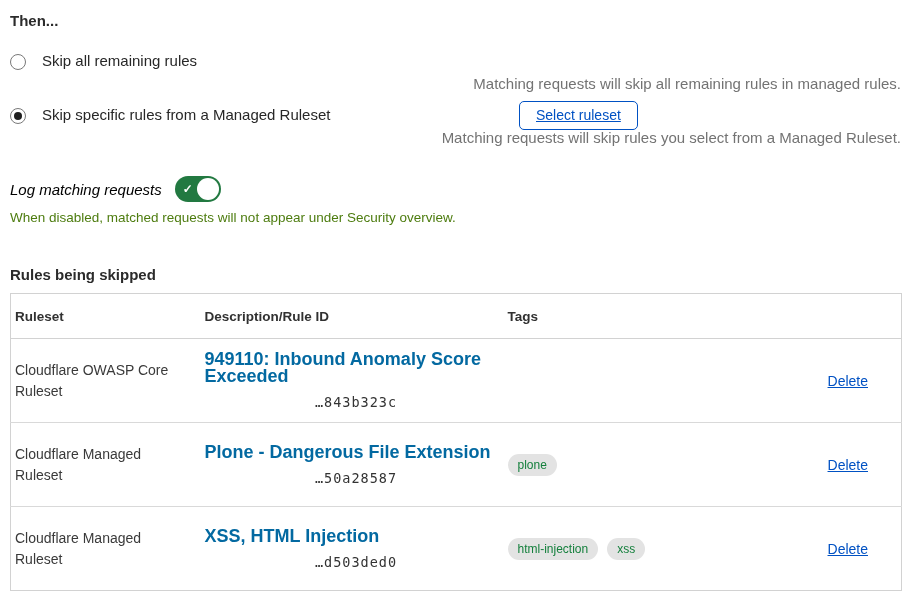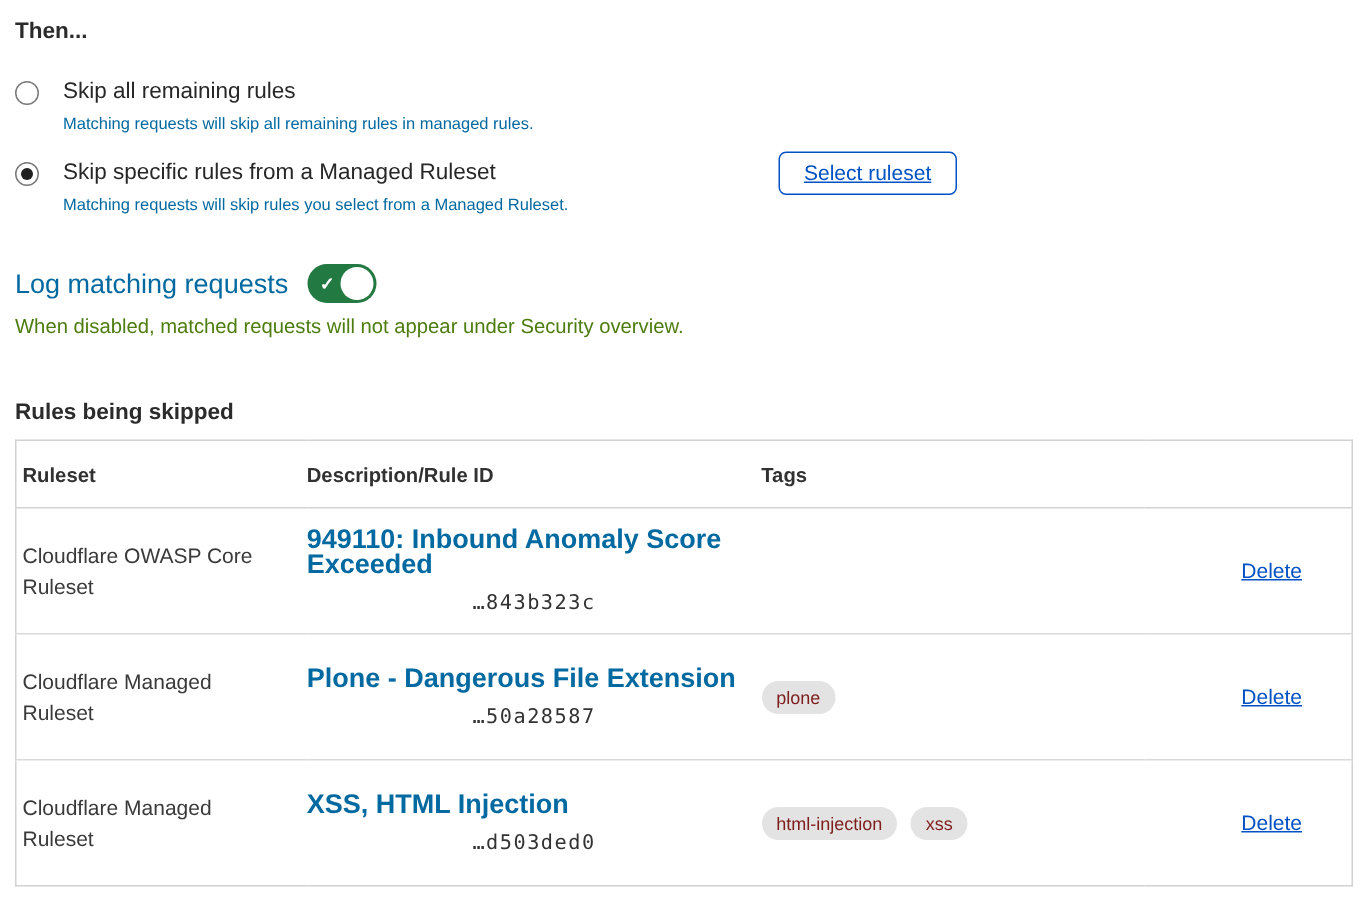--- a/index.html
+++ b/index.html
@@ -17,32 +17,32 @@
   .radio-circle {
     width: 16px; height: 16px; border-radius: 50%;
     border: 1px solid #797979; background: #fff; flex: 0 0 16px;
     position: relative; cursor: pointer;
   }
   .radio-circle.selected::after {
     content: ""; position: absolute; left: 3px; top: 3px;
     width: 8px; height: 8px; border-radius: 50%; background: #1f1f1f;
   }
   .radio-label { font-size: 15px; color: #272727; line-height: 18px; cursor: pointer; }
-  .radio-desc { margin: 5px 0 0 32px; font-size: 11px; color: #0369a1; line-height: 17px; }
+  .radio-desc { margin: 5px 0 0 32px; font-size: 15px; color: #737373; line-height: 17px; text-align: right; }
 
   .select-ruleset-btn {
     position: absolute; left: 509px; top: -5px;
     background: #ffffff; border: 1px solid #0051c3; border-radius: 5px;
     color: #0051c3; font-size: 14px; font-family: "Liberation Sans", sans-serif;
     padding: 6px 16px; text-decoration: underline; cursor: pointer; line-height: 15px;
   }
 
   
   .toggle-row { display: flex; align-items: center; gap: 13px; margin-top: 30px; height: 26px; }
-  .toggle-label { font-size: 18px; color: #0369a1; }
+  .toggle-label { font-size: 15px; color: #000000; font-style: italic; }
   .toggle {
     position: relative; width: 46px; height: 26px; border-radius: 13px;
     background: #227941; cursor: pointer; flex: 0 0 46px;
   }
   .toggle .check-mark {
     position: absolute; left: 8px; top: 5px; color: #ffffff;
     font-size: 12px; line-height: 16px; font-weight: bold;
   }
   .toggle .knob {
     position: absolute; right: 2px; top: 2px; width: 22px; height: 22px;
@@ -69,21 +69,21 @@
   .rules-table td { height: 84px; vertical-align: middle; border-bottom: 1px solid #d9d9d9; }
   .rules-table tr:last-child td { border-bottom: none; }
   .cell-ruleset { font-size: 14px; color: #3a3a3a; line-height: 21px; padding-right: 30px; }
   .cell-desc-line { font-size: 18px; color: #0369a1; line-height: 17px; font-weight: bold; }
   .cell-rule-id {
     margin-top: 9px; font-family: "DejaVu Sans Mono", monospace;
     font-size: 13.5px; color: #333333; letter-spacing: 1px; text-align: center;
   }
   .cell-tags { display: flex; gap: 9px; align-items: center; }
   .tag-pill {
-    display: inline-block; background: #e3e3e3; color: #7f1d1d;
+    display: inline-block; background: #e3e3e3; color: #15803d;
     font-size: 12px; line-height: 14px; padding: 4px 10px; border-radius: 11px;
   }
   .cell-action { text-align: right; padding-right: 33px; }
   .delete-link { color: #0051c3; font-size: 14px; text-decoration: underline; cursor: pointer; }
 </style>
 </head>
 <body>
 
 <div class="container">
 

